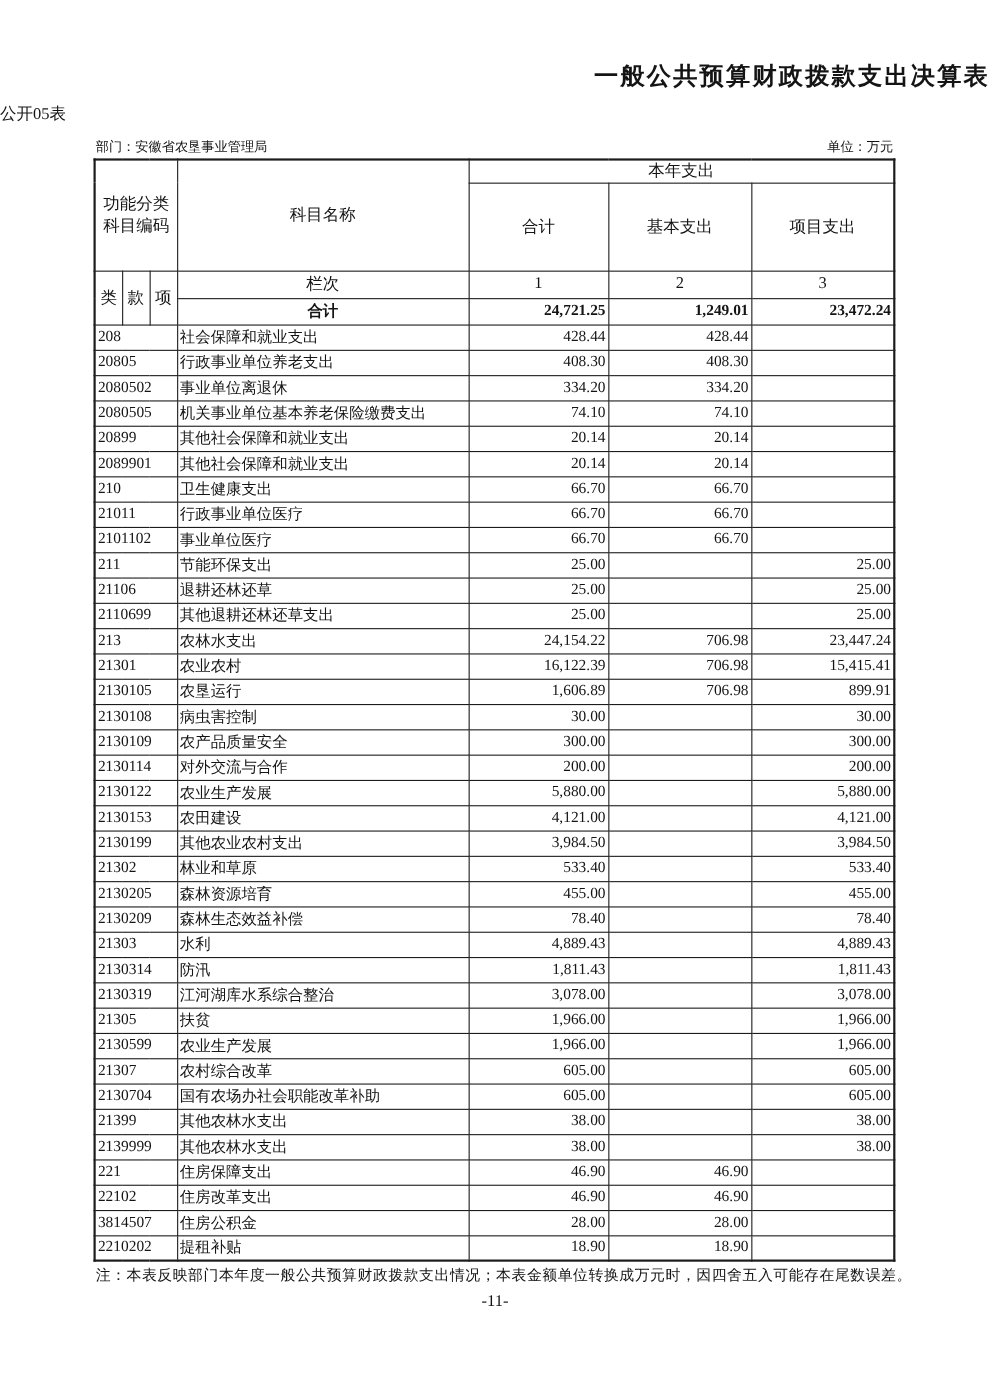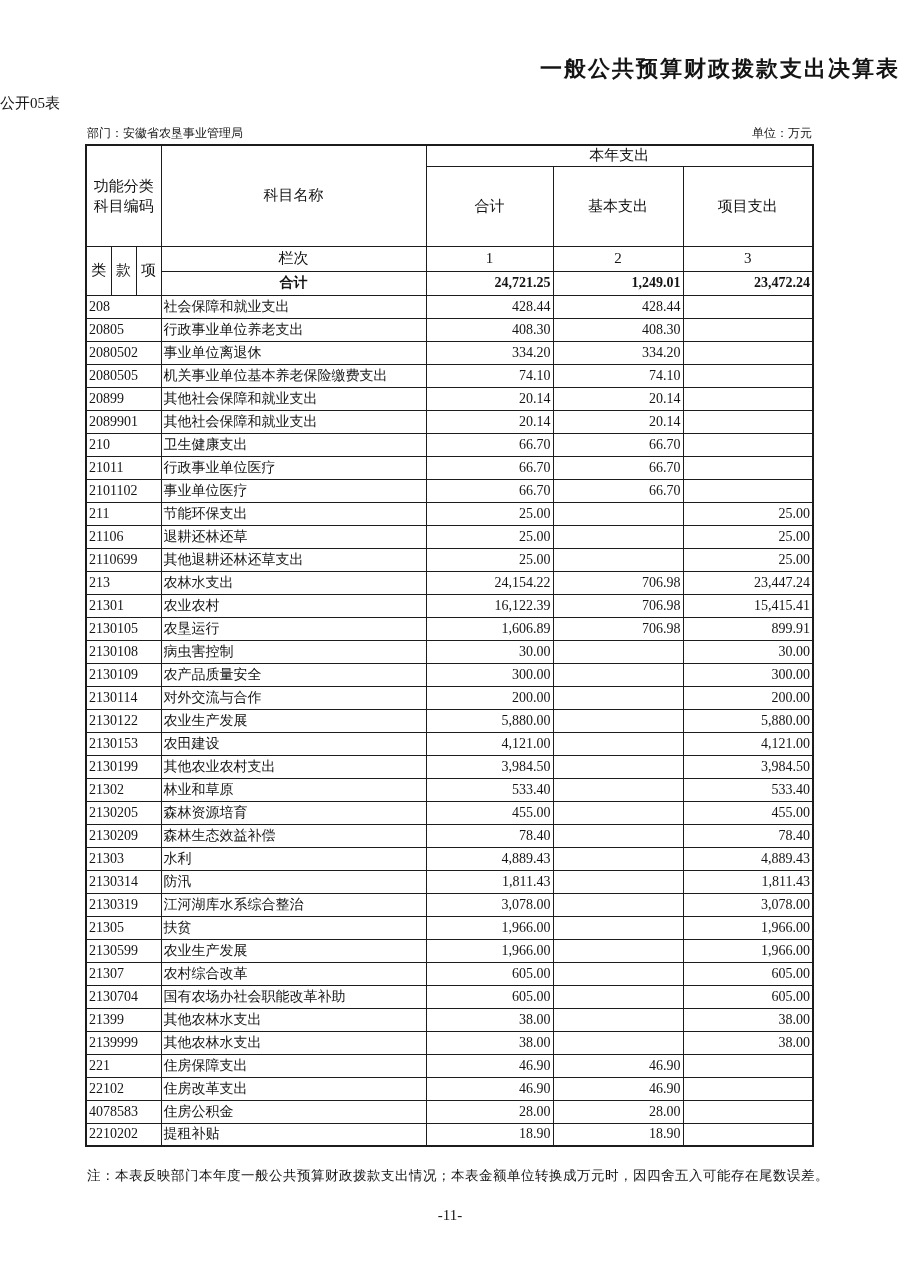--- a/index.html
+++ b/index.html
@@ -67,27 +67,27 @@
     padding-left: 5px;
   }
   .name.indent { }
   .num {
     text-align: right;
     padding-right: 4px;
   }
   .total-row td { font-weight: bold; }
   .total-row .label { font-weight: bold; text-align: center; }
   .note-line {
-    margin: 20px 0 0 87px;
+    margin: 4px 0 0 87px;
     font-size: 13.5px;
     letter-spacing: 0.5px;
   }
   .page-number {
     text-align: center;
-    margin-top: 22px;
+    margin-top: 6px;
     font-size: 15px;
   }
 </style>
 </head>
 <body>
 
 <div class="page">
 
   <h1 class="doc-title">一般公共预算财政拨款支出决算表</h1>
 
@@ -378,21 +378,21 @@
           <td class="num"></td>
         </tr>
         <tr>
           <td class="code" colspan="3">22102</td>
           <td class="name">住房改革支出</td>
           <td class="num">46.90</td>
           <td class="num">46.90</td>
           <td class="num"></td>
         </tr>
         <tr>
-          <td class="code" colspan="3">4078583</td>
+          <td class="code" colspan="3">3814507</td>
           <td class="name indent">住房公积金</td>
           <td class="num">28.00</td>
           <td class="num">28.00</td>
           <td class="num"></td>
         </tr>
         <tr>
           <td class="code" colspan="3">2210202</td>
           <td class="name indent">提租补贴</td>
           <td class="num">18.90</td>
           <td class="num">18.90</td>

